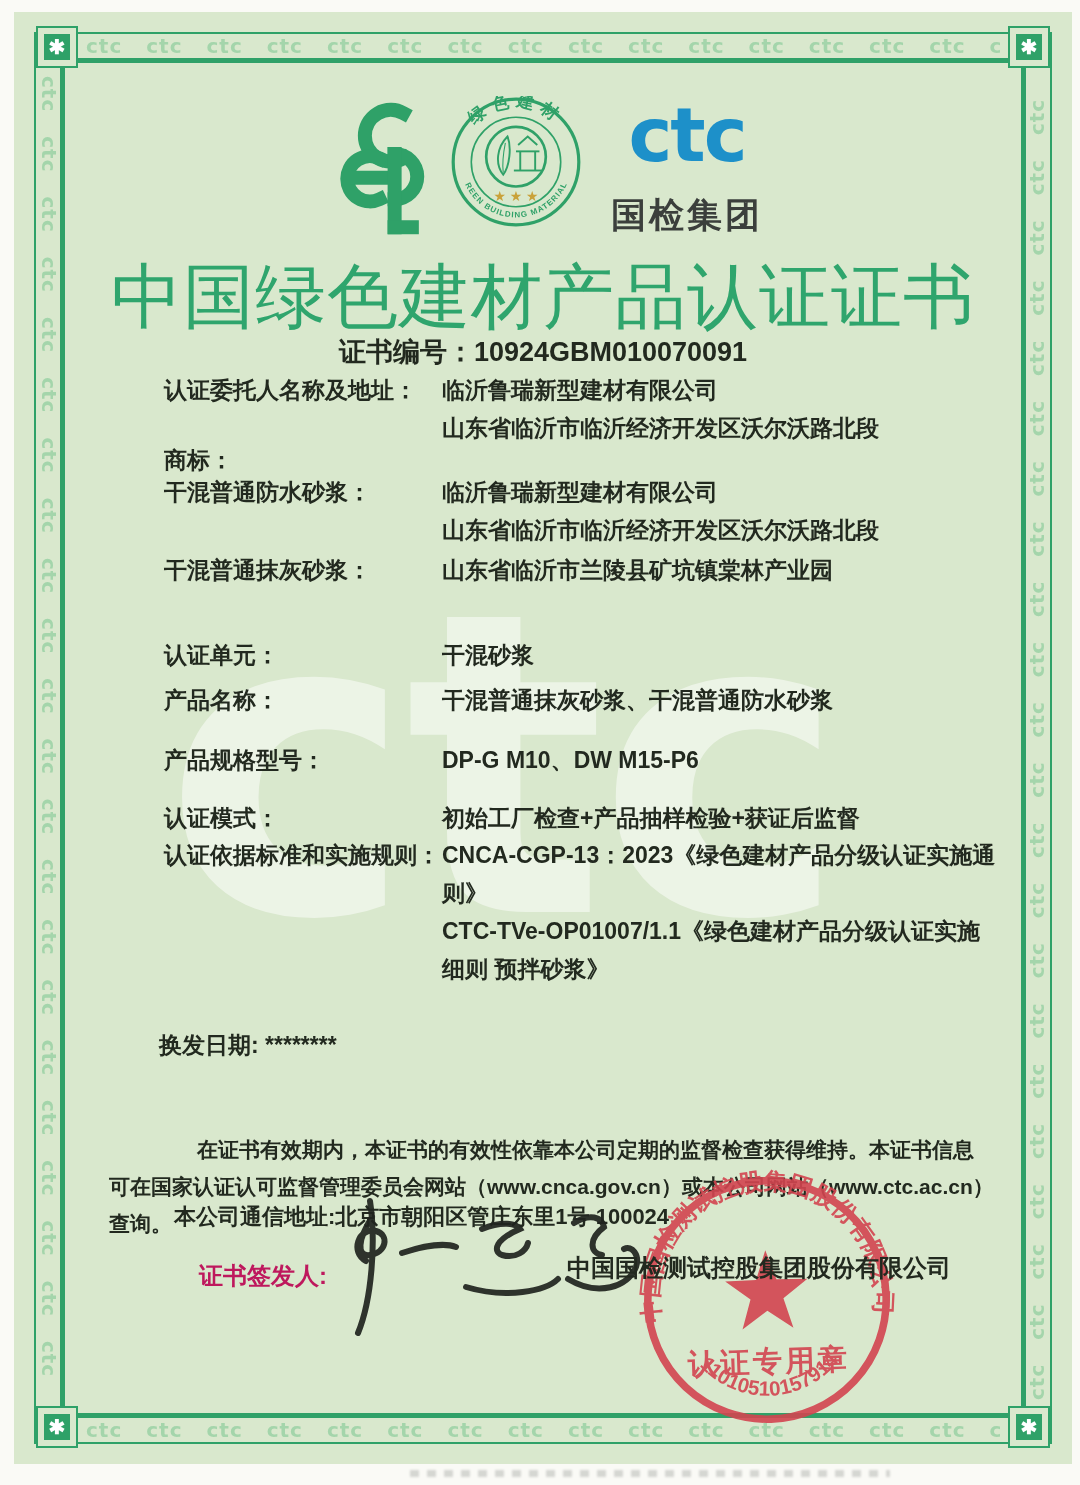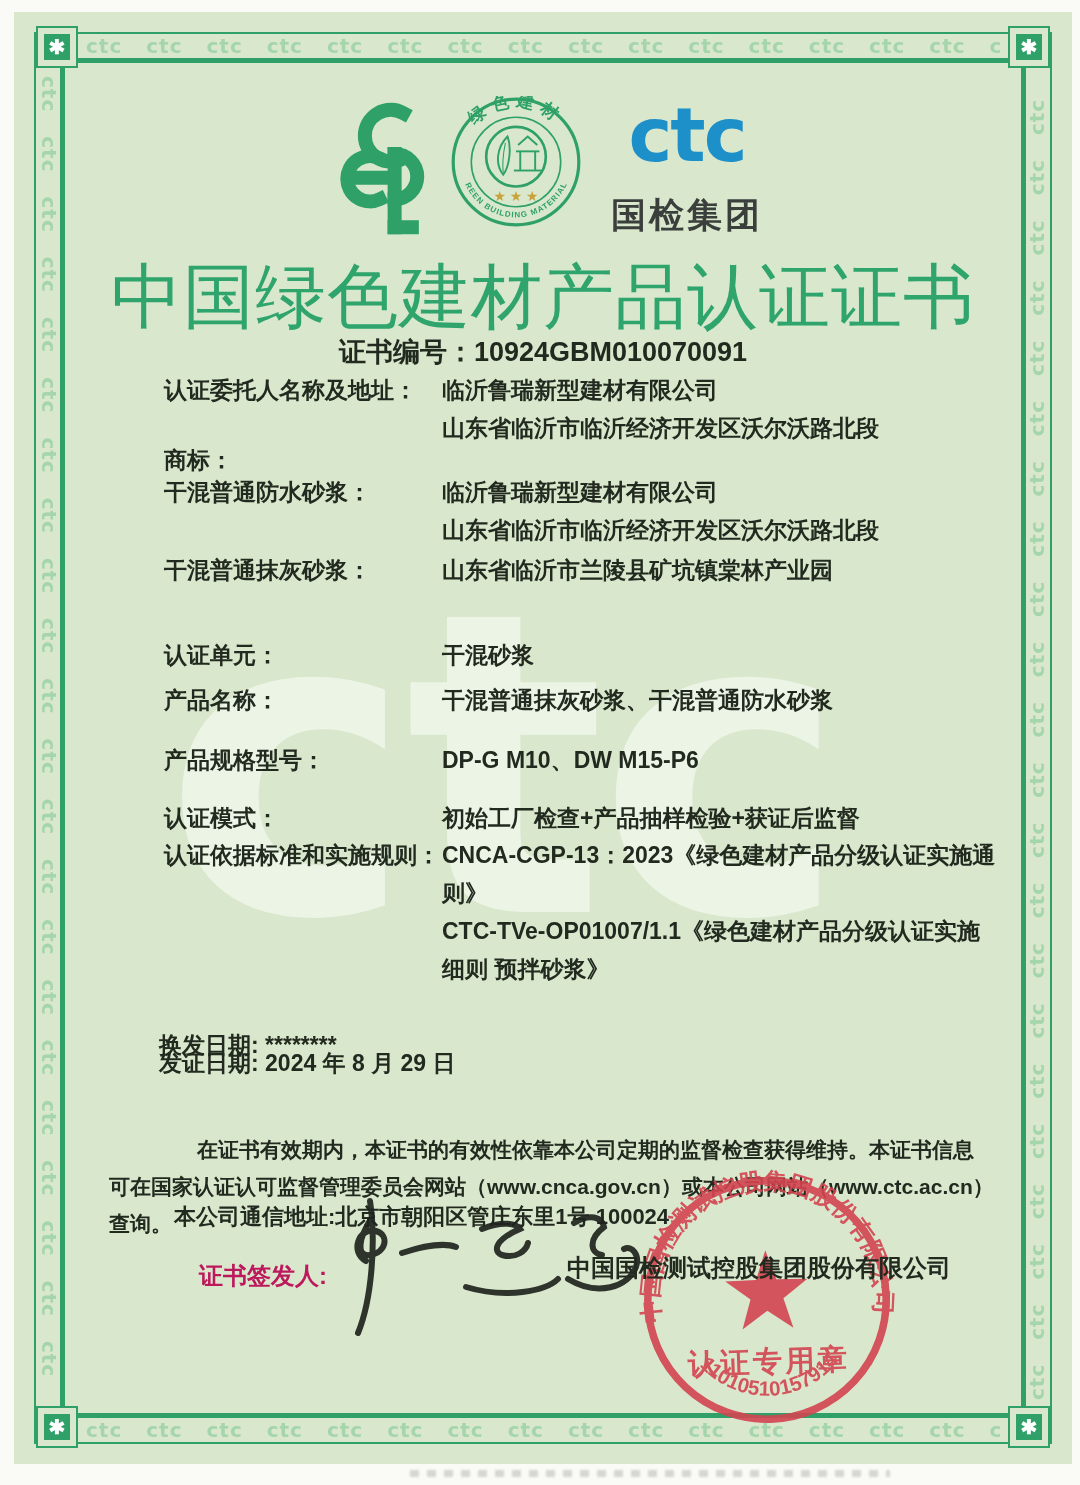--- a/index.html
+++ b/index.html
@@ -222,23 +222,20 @@
   </div>
   <div class="z row" style="top:824px">
     <div class="lbl">认证依据标准和实施规则：</div>
     <div class="val">
       <div>CNCA-CGP-13：2023《绿色建材产品分级认证实施通则》</div>
       <div>CTC-TVe-OP01007/1.1《绿色建材产品分级认证实施细则 预拌砂浆》</div>
     </div>
   </div>
 
 
-  <div class="z dates d-issue">
-    <span>发证日期:</span>&nbsp;<span>2024 年 8 月 29 日</span>
-  </div>
   <div class="z dates d-renew">
     <span>换发日期:</span>&nbsp;<span>********</span>
   </div>
 
   <div class="z notice">在证书有效期内，本证书的有效性依靠本公司定期的监督检查获得维持。本证书信息可在国家认证认可监督管理委员会网站（www.cnca.gov.cn）或本公司网站（www.ctc.ac.cn）查询。</div>
   <div class="z address">本公司通信地址:北京市朝阳区管庄东里1号  100024</div>
 
   <div class="z signer-label">证书签发人:</div>
   <svg class="z signature" width="340" height="160" viewBox="0 0 340 150">
     <g fill="none" stroke="#20241f" stroke-width="6" stroke-linecap="round" opacity="0.92">

